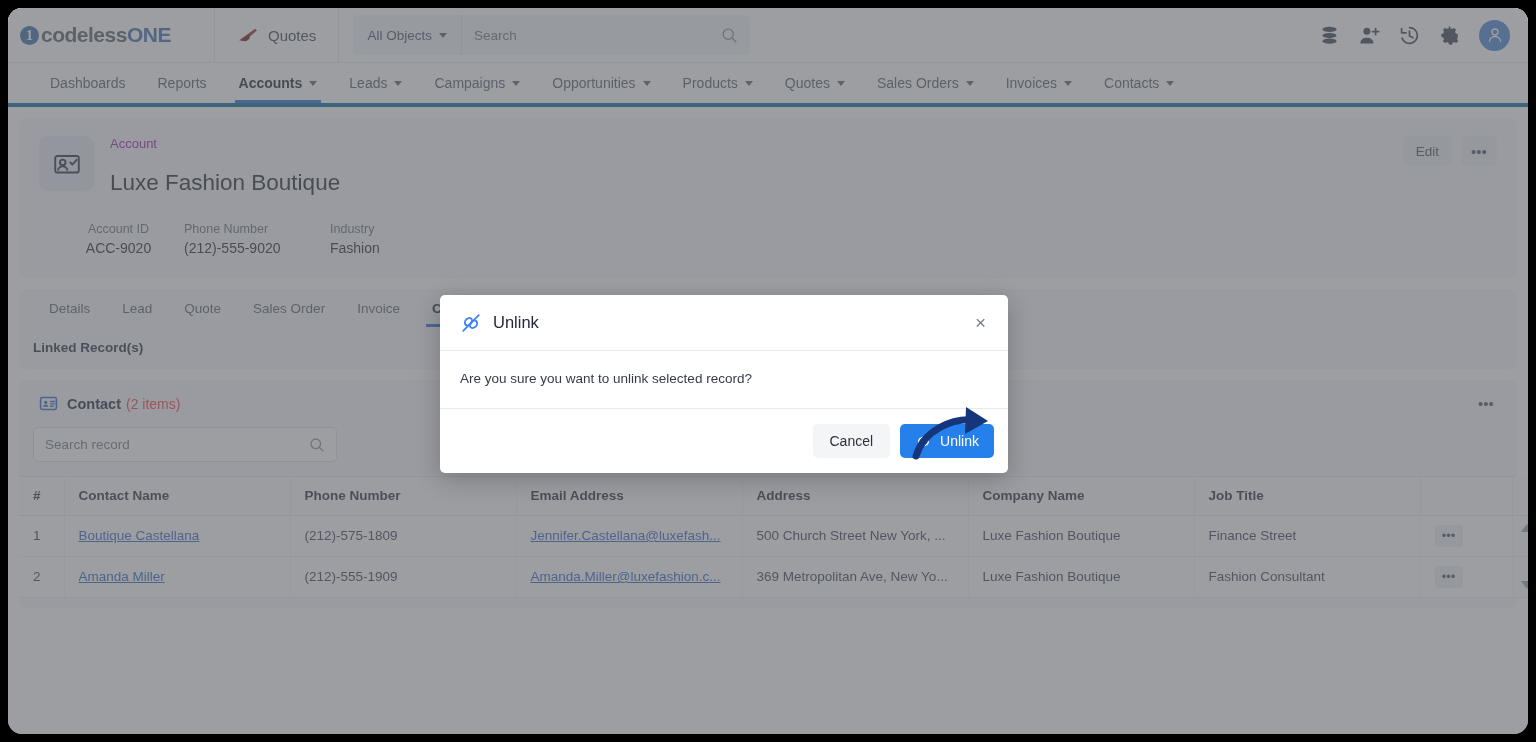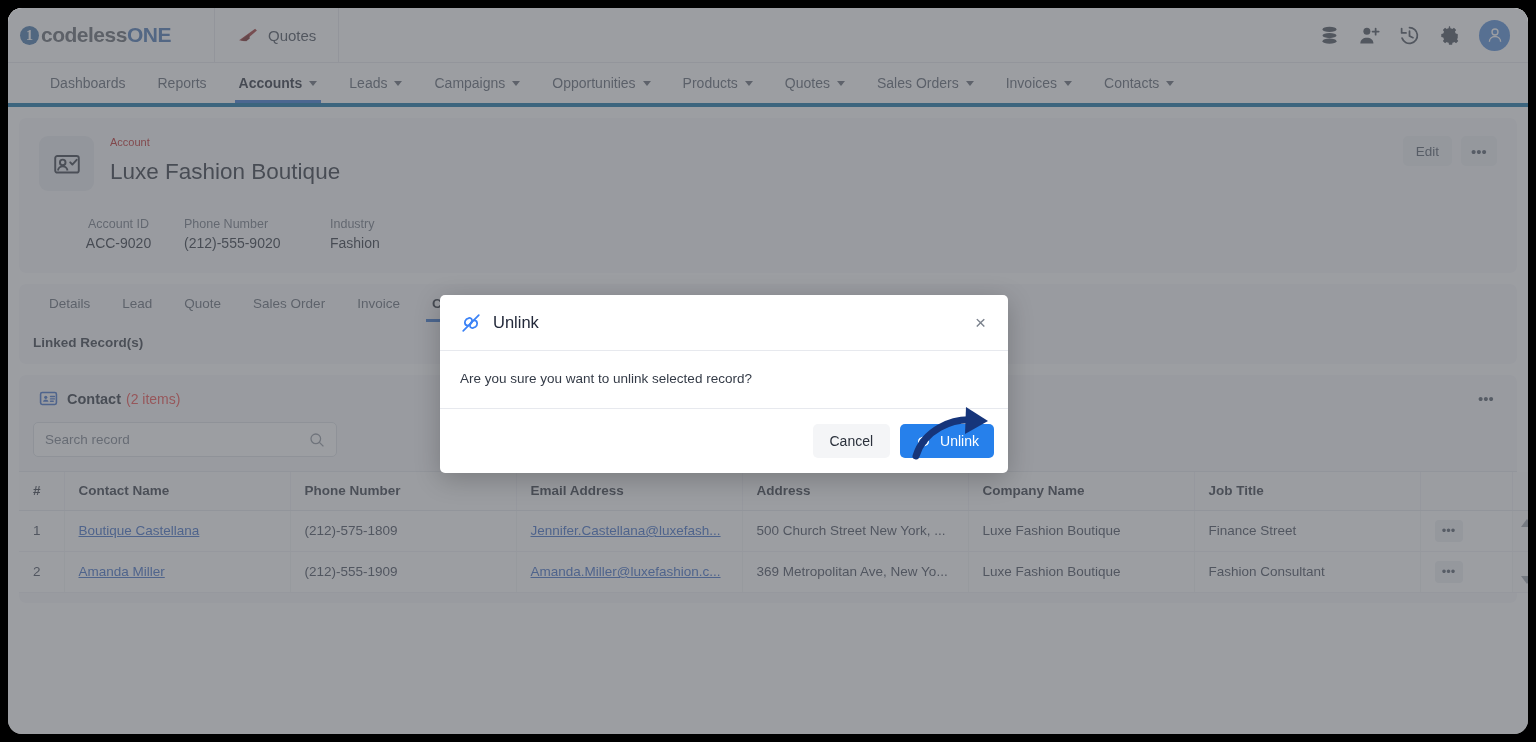--- a/index.html
+++ b/index.html
@@ -99,21 +99,21 @@
   .record-card {
     margin: 11px 11px 0 11px; background: #f7f8fa;
     border-radius: 7px; padding: 18px 20px 22px 20px; position: relative;
   }
   .rec-top { display: flex; align-items: flex-start; gap: 16px; }
   .rec-icon {
     width: 55px; height: 55px; border-radius: 9px;
     background: #e7e9ee; display: flex; align-items: center; justify-content: center;
     flex: 0 0 auto;
   }
-  .rec-kind { font-size: 11px; color: #b91c1c; margin-bottom: 11px; }
+  .rec-kind { font-size: 13px; color: #a21caf; margin-bottom: 19px; }
   .rec-title { font-size: 22.5px; color: #222833; }
   .rec-actions { position: absolute; right: 20px; top: 18px; display: flex; gap: 9px; }
   .btn-ghost {
     background: #eceef2; border: 0; border-radius: 5px;
     height: 30px; min-width: 46px; padding: 0 13px;
     font-size: 13.5px; color: #4b5563; cursor: pointer;
     font-family: "Liberation Sans", sans-serif;
   }
   .btn-dots {
     background: #eceef2; border: 0; border-radius: 5px;
@@ -270,20 +270,33 @@
     <div class="app-sep"></div>
     <div class="app-switcher">
       <svg class="sales-mark" viewBox="0 0 24 18">
         <path d="M2 15 L20 2 L22 4 L8 16 Z" fill="#9e2a2a"></path>
         <path d="M4 15 L13 8 L14 13 L10 16 Z" fill="#6e1c1c"></path>
       </svg>
       <span class="app-switcher-label">Quotes</span>
     </div>
     <div class="app-sep"></div>
 
+    <div class="searchwrap">
+      <div class="objsel">
+        <span>All Objects</span>
+        <span class="caret"></span>
+      </div>
+      <div class="searchbox">
+        <input type="text" placeholder="Search" style="">
+        <svg width="17" height="17" viewBox="0 0 20 20">
+          <circle cx="8.5" cy="8.5" r="6" fill="none" stroke="#8b919b" stroke-width="1.6"></circle>
+          <line x1="13" y1="13" x2="18" y2="18" stroke="#8b919b" stroke-width="1.6"></line>
+        </svg>
+      </div>
+    </div>
 
     <div class="topicons">
       <svg class="ticon" viewBox="0 0 24 24">
         <ellipse cx="12" cy="5" rx="8" ry="3" fill="#3d4450"></ellipse>
         <ellipse cx="12" cy="12" rx="8" ry="3" fill="#3d4450"></ellipse>
         <ellipse cx="12" cy="18.5" rx="8" ry="3" fill="#3d4450"></ellipse>
       </svg>
       <svg class="ticon" viewBox="0 0 24 24">
         <circle cx="9" cy="7" r="4" fill="#3d4450"></circle>
         <path d="M1.5 21c0-4.2 3.4-6.5 7.5-6.5s7.5 2.3 7.5 6.5z" fill="#3d4450"></path>

